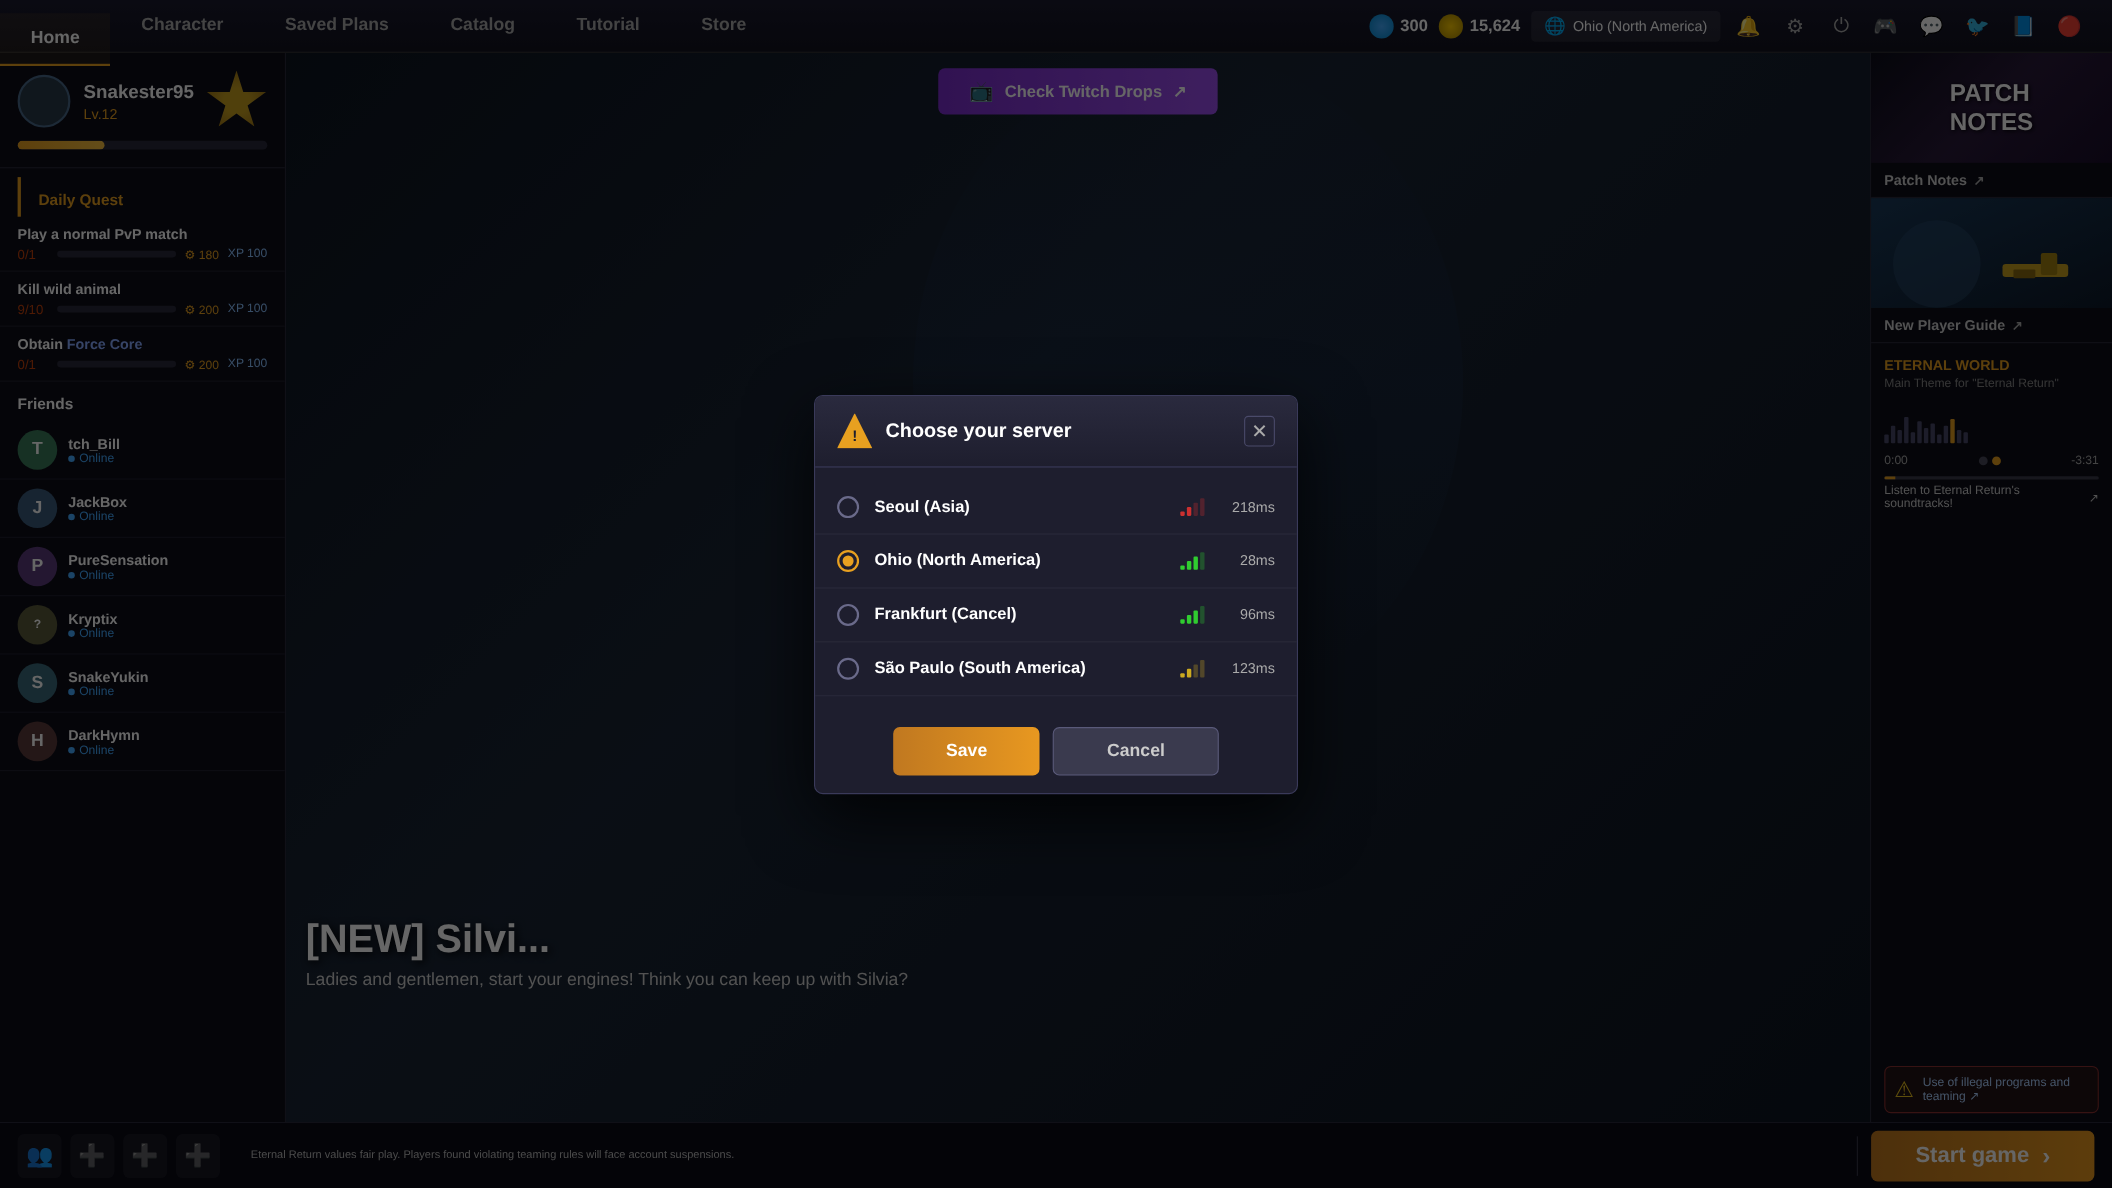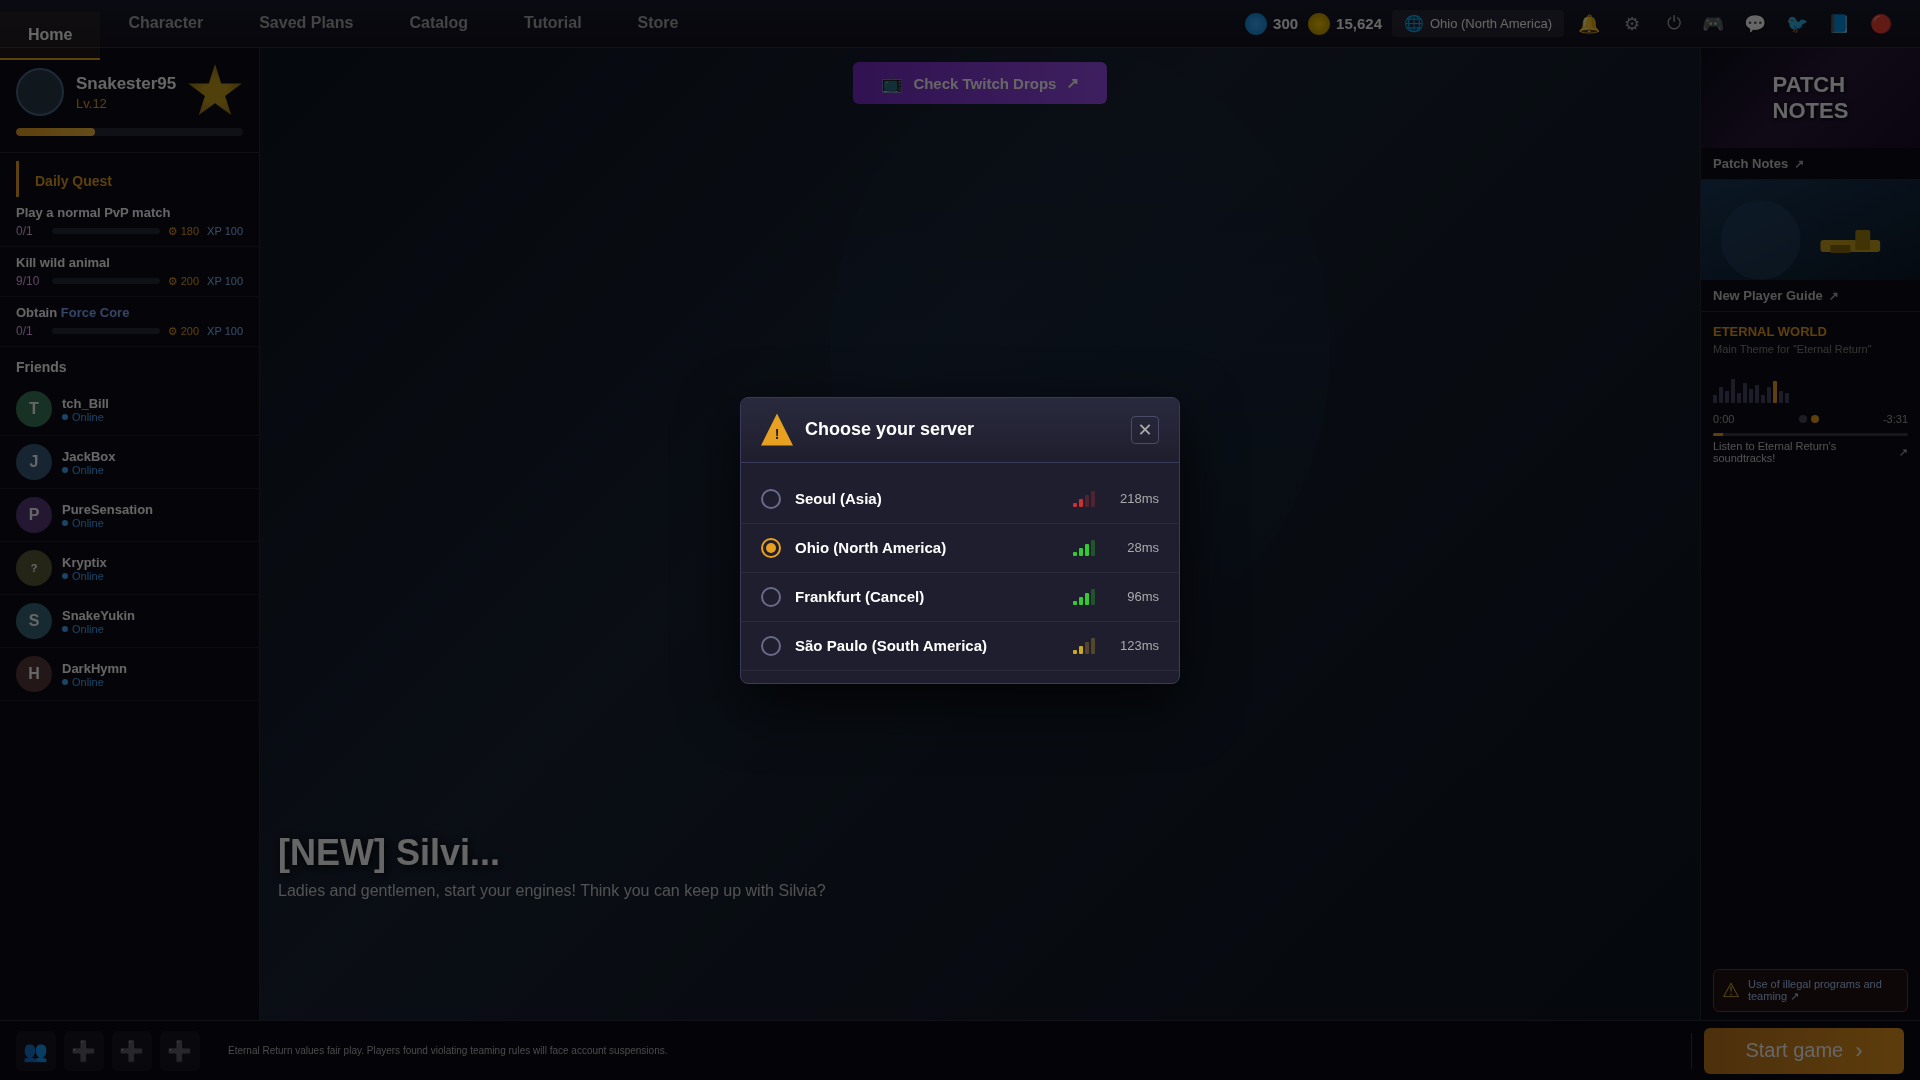--- a/index.html
+++ b/index.html
@@ -269,21 +269,21 @@
     .quest-bar { height: 100%; border-radius: 3px; background: #4a8a4a; }
     .quest-rewards {
       display: flex;
       align-items: center;
       gap: 8px;
       font-size: 11px;
       text-align: right;
     }
     .reward-gold { color: #e8a020; }
     .reward-xp { color: #8ac0ff; }
-    .quest-count { font-size: 12px; color: #f0abfc; min-width: 28px; }
+    .quest-count { font-size: 12px; color: #c2410c; min-width: 28px; }
     .force-core { color: #8af; }
 
     
     .friends-title {
       font-size: 14px;
       font-weight: 700;
       padding: 12px 16px 8px;
     }
     .friend-item {
       display: flex;
@@ -455,21 +455,21 @@
       flex: 1;
       font-size: 10px;
       color: #bbb;
       padding: 0 16px;
     }
     .start-game-btn {
       margin-left: auto;
       background: linear-gradient(90deg, #c07820, #e89820);
       color: #fff;
       font-size: 20px;
-      font-weight: 400;
+      font-weight: 700;
       padding: 10px 40px;
       border-radius: 6px;
       cursor: pointer;
       display: flex;
       align-items: center;
       gap: 12px;
       border: none;
       min-width: 200px;
       justify-content: center;
     }
@@ -973,14 +973,18 @@
         <div class="ping-bar">
           <div class="ping-bar-seg seg1 ping-yellow active"></div>
           <div class="ping-bar-seg seg2 ping-yellow active"></div>
           <div class="ping-bar-seg seg3 ping-yellow"></div>
           <div class="ping-bar-seg seg4 ping-yellow"></div>
         </div>
         <div class="ping-ms">123ms</div>
       </div>
 
     </div>
+    <div class="modal-footer">
+      <button class="btn-save">Save</button>
+      <button class="btn-cancel">Cancel</button>
+    </div>
   </div>
 </div>
 
 </body></html>

